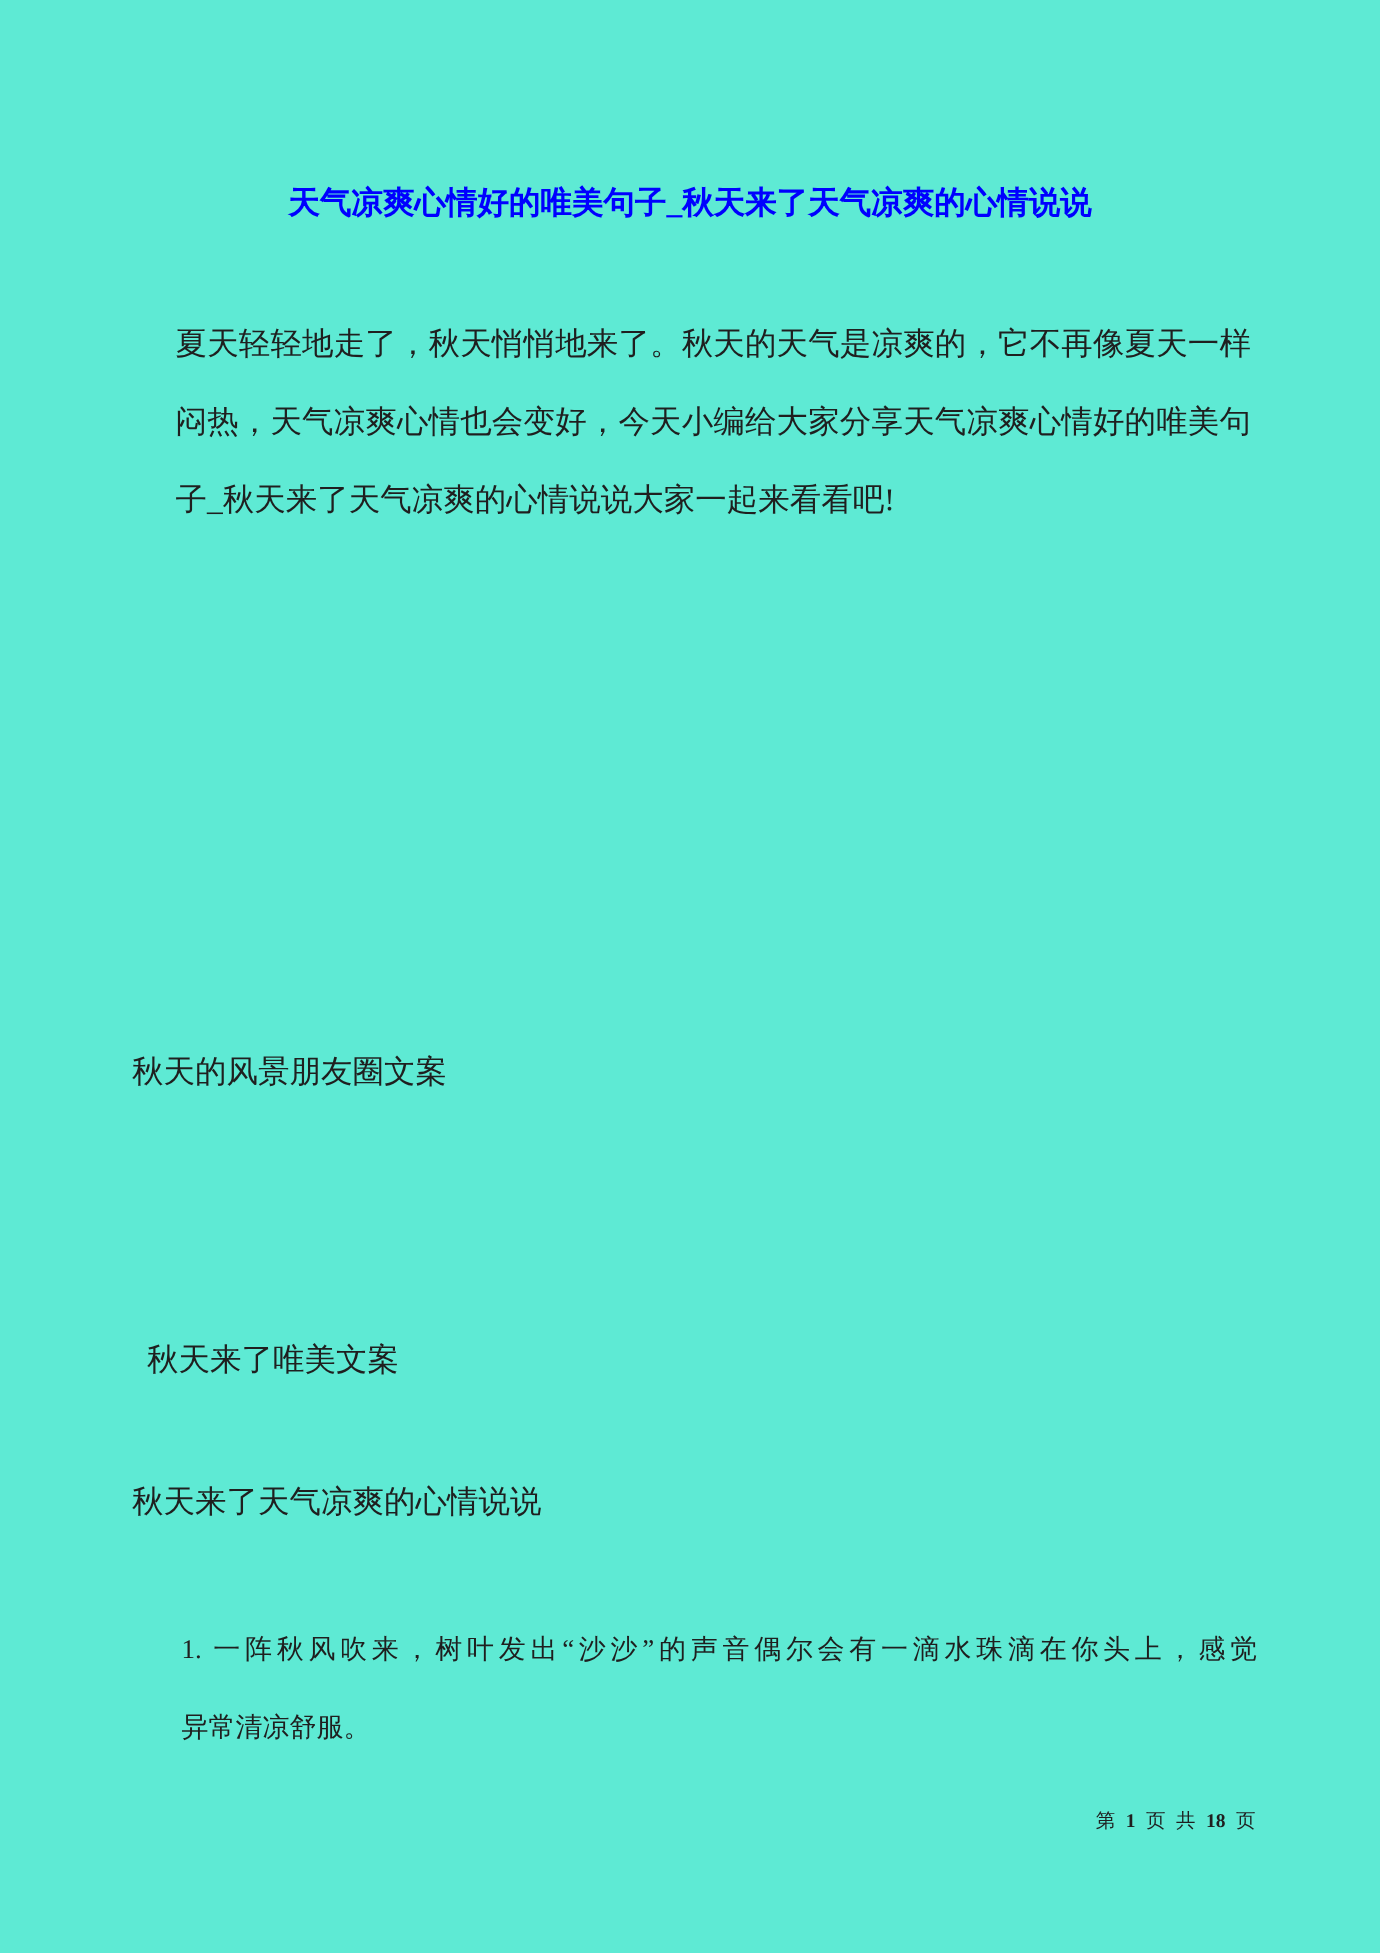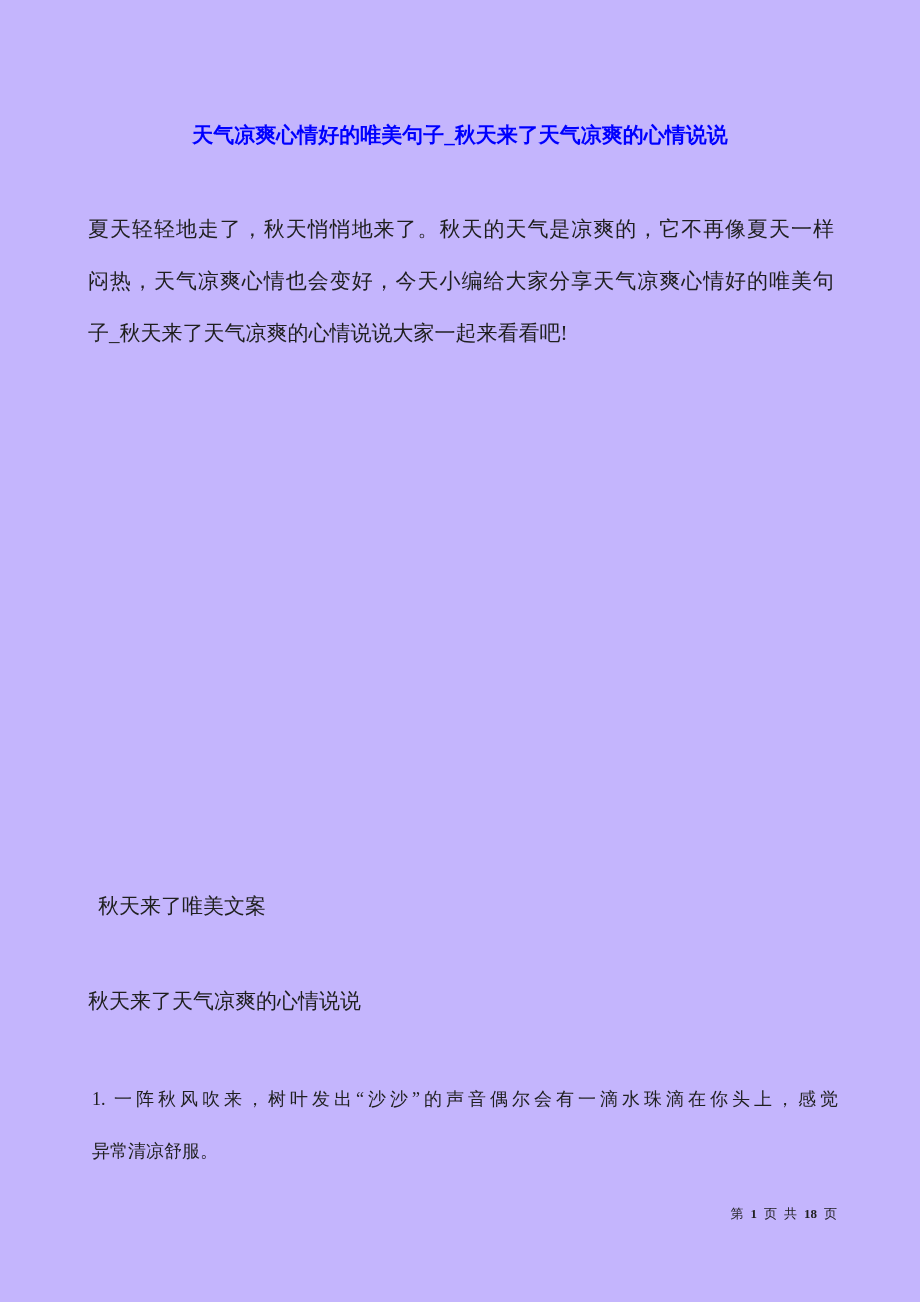--- a/index.html
+++ b/index.html
@@ -4,21 +4,21 @@
 <style>
   html, body {
     margin: 0;
     padding: 0;
     background: #ffffff;
   }
   .doc-page {
     position: relative;
     width: 920px;
     height: 1302px;
-    background: #c4b5fd;
+    background: #5eead4;
     font-family: "Liberation Serif", "DejaVu Serif", serif;
     color: #1f1f1f;
     overflow: hidden;
   }
   .doc-title {
     position: absolute;
     top: 120px;
     left: 0;
     width: 100%;
     margin: 0;
@@ -31,20 +31,21 @@
     position: absolute;
     top: 203px;
     left: 88px;
     width: 746px;
     font-size: 21px;
   }
   .para-line {
     line-height: 52px;
     height: 52px;
     white-space: nowrap;
+    margin-left: 29px;
   }
   .para-line.just {
     white-space: normal;
     text-align: justify;
     text-align-last: justify;
   }
   .related-line {
     position: absolute;
     left: 88px;
     font-size: 21px;
@@ -82,20 +83,21 @@
 <div class="doc-page">
 
   <h1 class="doc-title" style="color: rgb(0, 0, 255);">天气凉爽心情好的唯美句子_秋天来了天气凉爽的心情说说</h1>
 
   <div class="intro">
     <div class="para-line just">夏天轻轻地走了，秋天悄悄地来了。秋天的天气是凉爽的，它不再像夏天一样</div>
     <div class="para-line just">闷热，天气凉爽心情也会变好，今天小编给大家分享天气凉爽心情好的唯美句</div>
     <div class="para-line">子_秋天来了天气凉爽的心情说说大家一起来看看吧!</div>
   </div>
 
+  <div class="related-line related-1">秋天的风景朋友圈文案</div>
   <div class="related-line related-3">秋天来了唯美文案</div>
   <div class="related-line related-4">秋天来了天气凉爽的心情说说</div>
 
   <div class="list-item">
     <div class="para-line just">1. 一阵秋风吹来，树叶发出“沙沙”的声音偶尔会有一滴水珠滴在你头上，感觉</div>
     <div class="para-line">异常清凉舒服。</div>
   </div>
 
   <div class="page-footer">
     <span>第</span>

